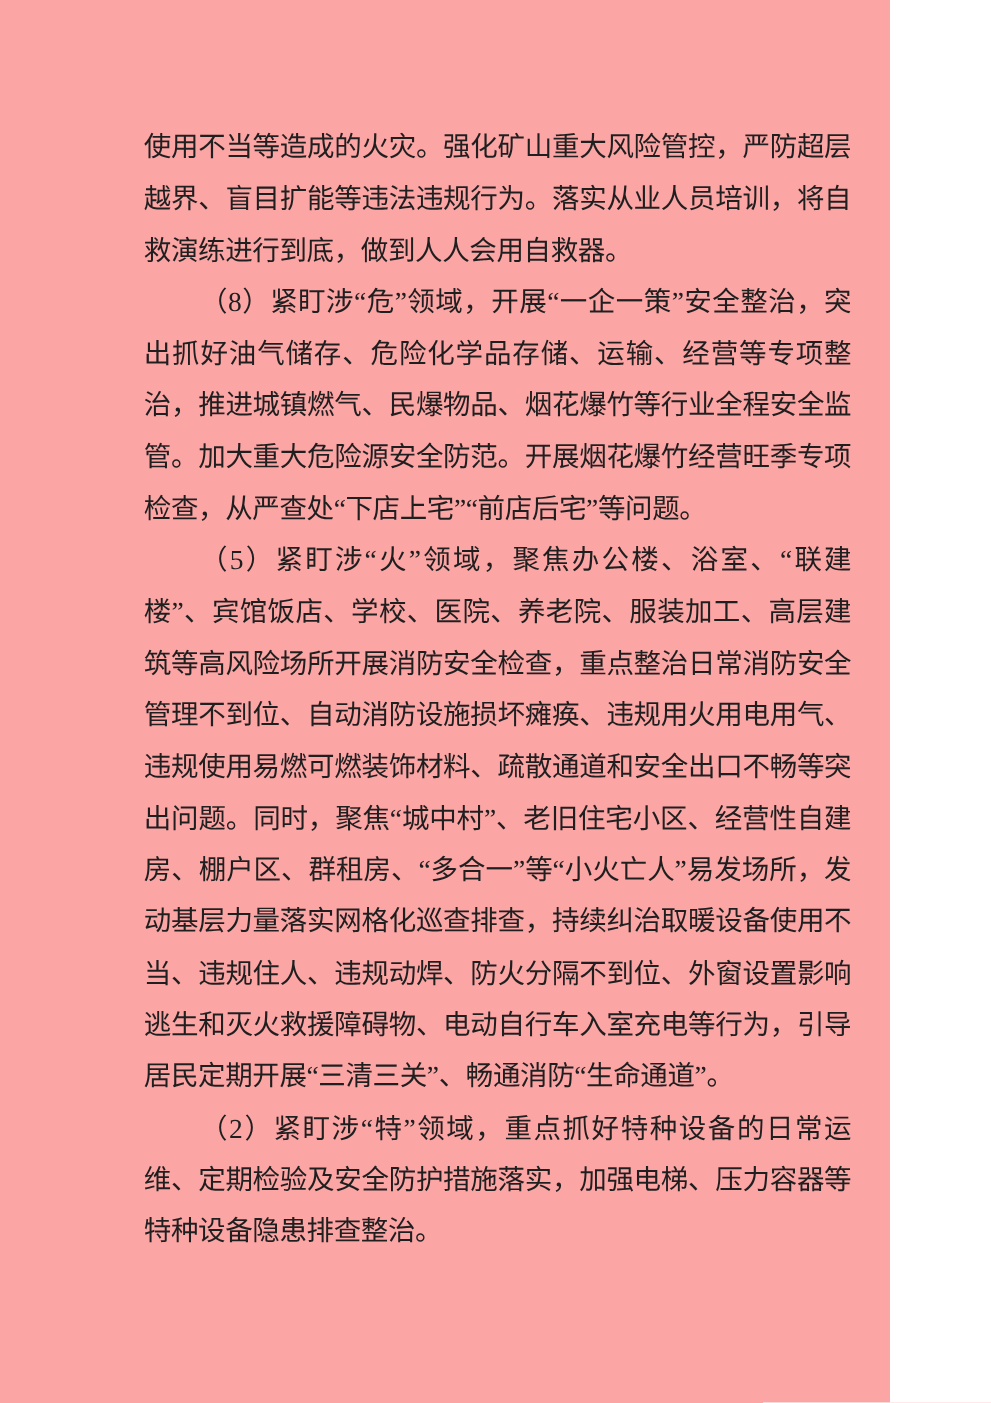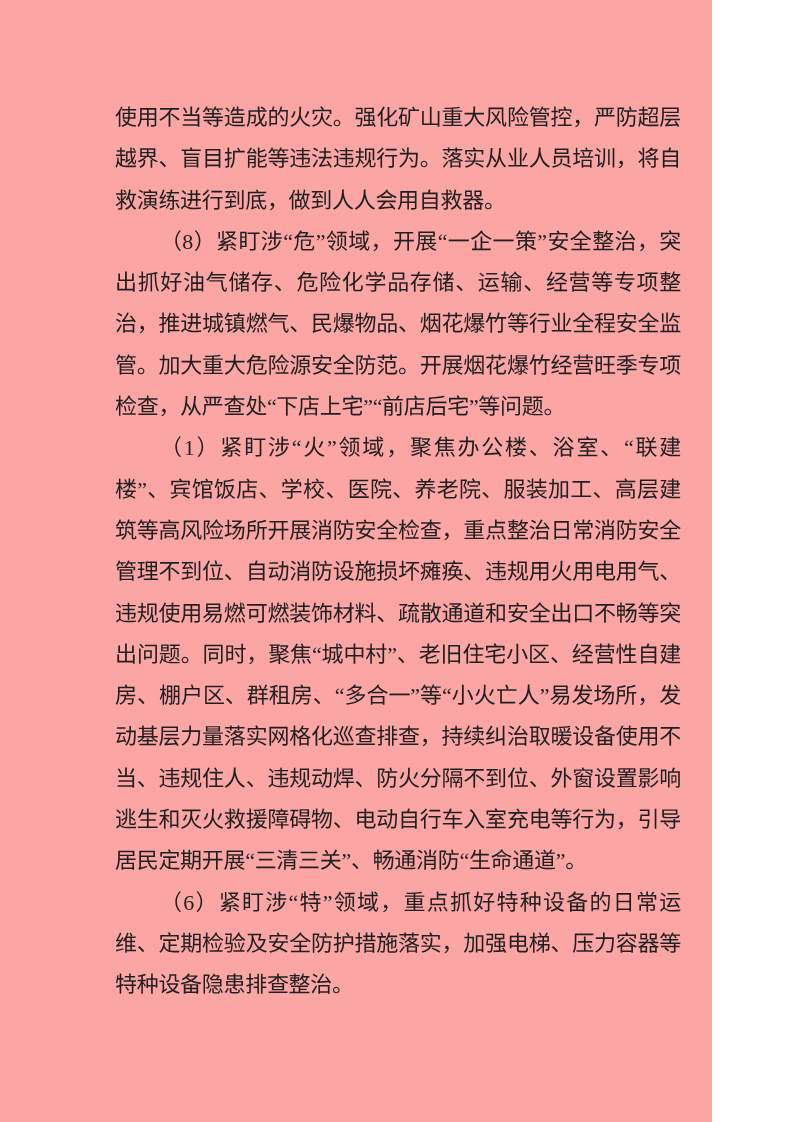--- a/index.html
+++ b/index.html
@@ -36,16 +36,16 @@
     text-indent: 45px;
   }
 </style>
 </head>
 <body>
 
 <div class="page">
   <div class="doc-body">
     <p>使用不当等造成的火灾。强化矿山重大风险管控，严防超层越界、盲目扩能等违法违规行为。落实从业人员培训，将自救演练进行到底，做到人人会用自救器。</p>
     <p class="indent">（8）紧盯涉“危”领域，开展“一企一策”安全整治，突出抓好油气储存、危险化学品存储、运输、经营等专项整治，推进城镇燃气、民爆物品、烟花爆竹等行业全程安全监管。加大重大危险源安全防范。开展烟花爆竹经营旺季专项检查，从严查处“下店上宅”“前店后宅”等问题。</p>
-    <p class="indent">（1）紧盯涉“火”领域，聚焦办公楼、浴室、“联建楼”、宾馆饭店、学校、医院、养老院、服装加工、高层建筑等高风险场所开展消防安全检查，重点整治日常消防安全管理不到位、自动消防设施损坏瘫痪、违规用火用电用气、违规使用易燃可燃装饰材料、疏散通道和安全出口不畅等突出问题。同时，聚焦“城中村”、老旧住宅小区、经营性自建房、棚户区、群租房、“多合一”等“小火亡人”易发场所，发动基层力量落实网格化巡查排查，持续纠治取暖设备使用不当、违规住人、违规动焊、防火分隔不到位、外窗设置影响逃生和灭火救援障碍物、电动自行车入室充电等行为，引导居民定期开展“三清三关”、畅通消防“生命通道”。</p>
-    <p class="indent">（6）紧盯涉“特”领域，重点抓好特种设备的日常运维、定期检验及安全防护措施落实，加强电梯、压力容器等特种设备隐患排查整治。</p>
+    <p class="indent">（5）紧盯涉“火”领域，聚焦办公楼、浴室、“联建楼”、宾馆饭店、学校、医院、养老院、服装加工、高层建筑等高风险场所开展消防安全检查，重点整治日常消防安全管理不到位、自动消防设施损坏瘫痪、违规用火用电用气、违规使用易燃可燃装饰材料、疏散通道和安全出口不畅等突出问题。同时，聚焦“城中村”、老旧住宅小区、经营性自建房、棚户区、群租房、“多合一”等“小火亡人”易发场所，发动基层力量落实网格化巡查排查，持续纠治取暖设备使用不当、违规住人、违规动焊、防火分隔不到位、外窗设置影响逃生和灭火救援障碍物、电动自行车入室充电等行为，引导居民定期开展“三清三关”、畅通消防“生命通道”。</p>
+    <p class="indent">（2）紧盯涉“特”领域，重点抓好特种设备的日常运维、定期检验及安全防护措施落实，加强电梯、压力容器等特种设备隐患排查整治。</p>
   </div>
 </div>
 
 </body></html>

